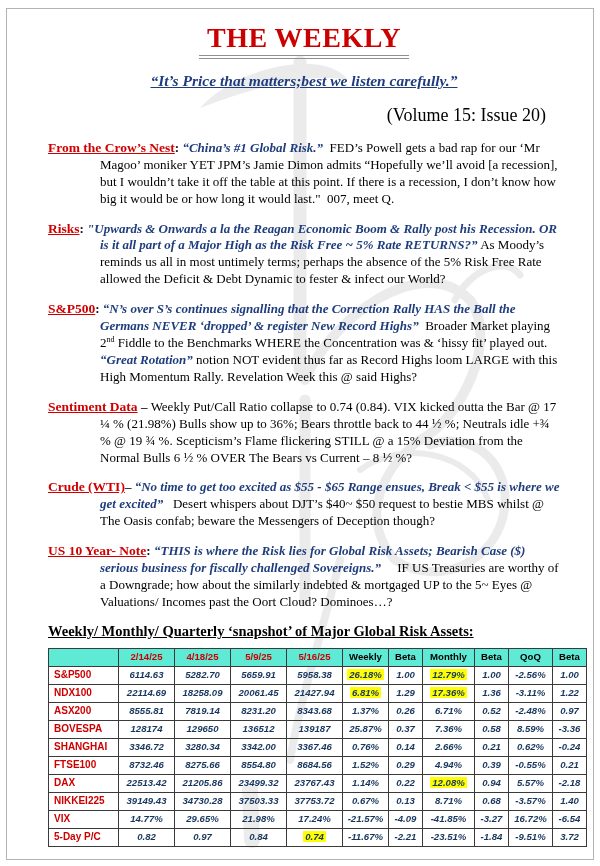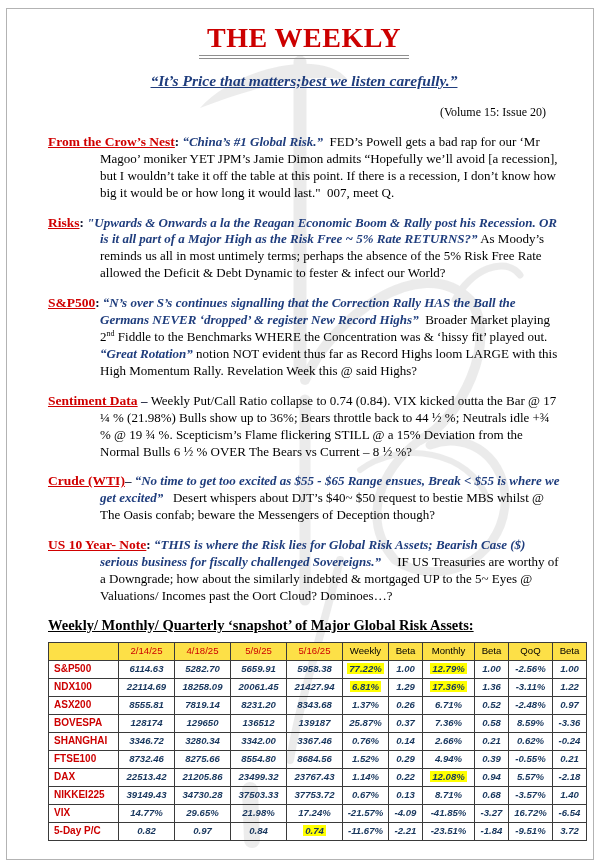--- a/index.html
+++ b/index.html
@@ -16,36 +16,36 @@
     letter-spacing:.5px;border-bottom:4px double #8f8f8f;padding:0 8px 1px;
   }
   .subtitle{
     text-align:center;margin-top:13px;font-size:15.5px;font-weight:bold;font-style:italic;
     color:#1F3D7D;
   }
   .subtitle span{text-decoration:underline;}
   .report-row{display:flex;align-items:baseline;margin-top:15px;margin-bottom:13px;}
   .report-title{font-size:15px;font-weight:bold;text-decoration:underline;}
   .report-title sup{font-size:.6em;}
-  .volume{margin-left:auto;font-size:12px;margin-right:14px;}
+  .volume{margin-left:auto;font-size:18px;margin-right:14px;}
   .section{
     margin-bottom:12px;padding-left:52px;text-indent:-52px;
     font-size:13px;line-height:1.3;white-space:pre-wrap;
   }
   .shead{color:#D00000;font-weight:bold;text-decoration:underline;font-size:13.5px;}
   .ssep{color:#10142e;font-weight:bold;}
   .seg-quote{color:#1F3D7D;font-weight:bold;font-style:italic;}
   .seg-plain{color:#000;}
   .seg-underline{color:#000;}
   sup.seg-sup{font-size:.62em;}
   .table-title{font-size:14.5px;font-weight:bold;margin:2px 0 8px;}
   .table-title span{text-decoration:underline;}
   table{width:100%;border-collapse:collapse;table-layout:fixed;font-family:"Liberation Sans","DejaVu Sans",sans-serif;}
   th,td{border:1px solid #3a3a3a;text-align:center;padding:1px 2px;font-size:9.6px;line-height:12.5px;height:15px;overflow:hidden;}
-  thead th{font-weight:normal;color:#000;background:#fde047;}
+  thead th{font-weight:bold;color:#000;background:#5eead4;}
   thead th.date{color:#CC0000;}
   tbody th{color:#CC0000;text-align:left;padding-left:5px;font-size:10px;font-weight:bold;}
   td .val{color:#17365D;font-weight:bold;font-style:italic;}
   td .hl{background:#FFFF00;padding:0 2px;}
   col.c-label{width:70px;}
   col.c-date{width:56px;}
   col.c-weekly{width:46px;}
   col.c-beta{width:34px;}
   col.c-monthly{width:52px;}
   col.c-qoq{width:44px;}
@@ -126,21 +126,21 @@
             <th>Beta</th>
           </tr>
       </thead>
       <tbody id="tbody-rows">
           <tr>
             <th>S&amp;P500</th>
             <td><span class="val">6114.63</span></td>
             <td><span class="val">5282.70</span></td>
             <td><span class="val">5659.91</span></td>
             <td><span class="val">5958.38</span></td>
-            <td><span class="val hl">77.22%</span></td>
+            <td><span class="val hl">26.18%</span></td>
             <td><span class="val">1.00</span></td>
             <td><span class="val hl">12.79%</span></td>
             <td><span class="val">1.00</span></td>
             <td><span class="val">-2.56%</span></td>
             <td><span class="val">1.00</span></td>
           </tr>
           <tr>
             <th>NDX100</th>
             <td><span class="val">22114.69</span></td>
             <td><span class="val">18258.09</span></td>

